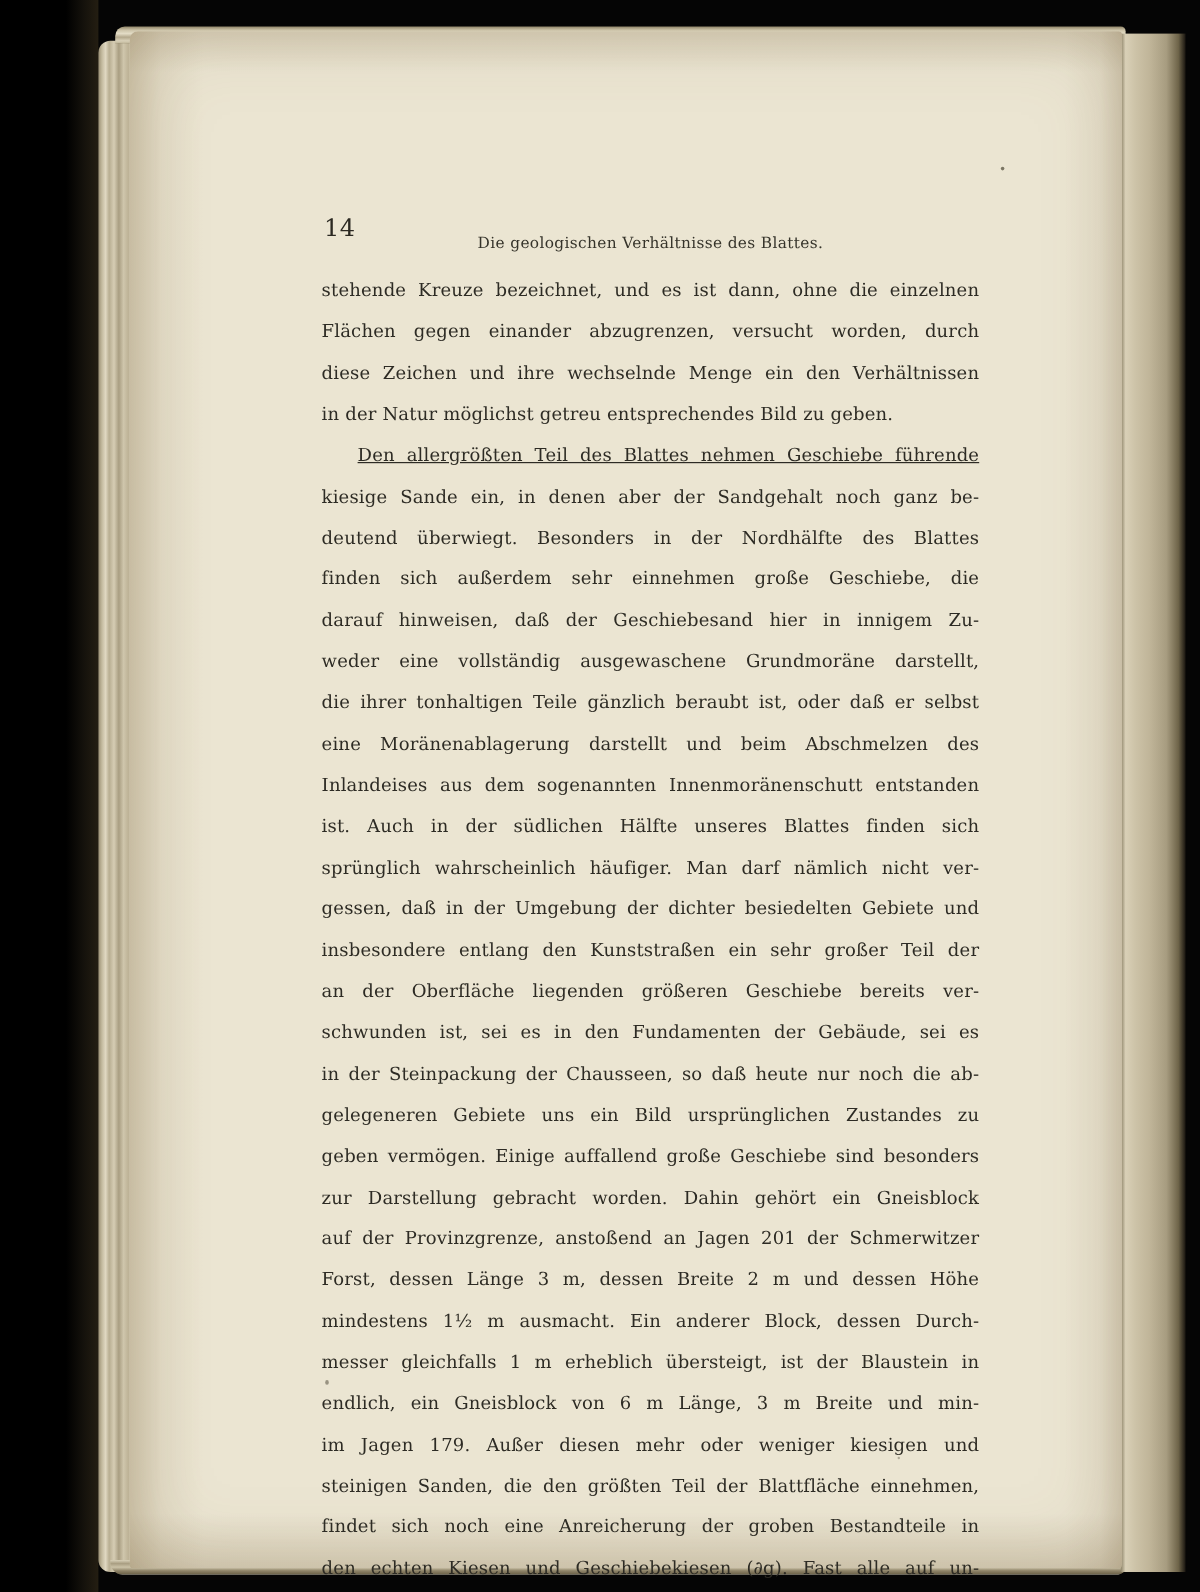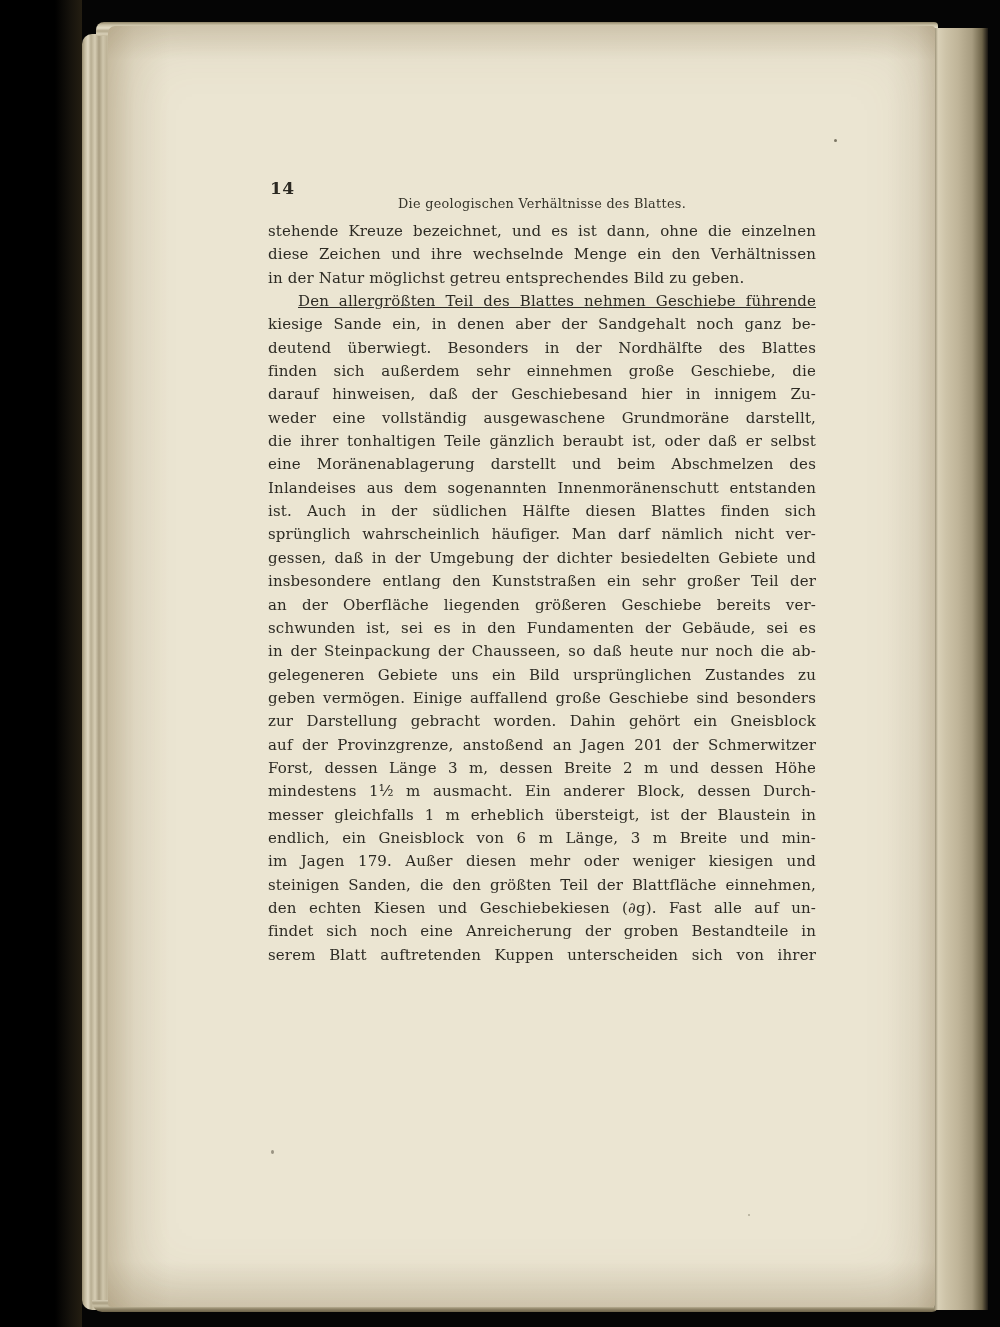--- a/index.html
+++ b/index.html
@@ -54,32 +54,32 @@
       linear-gradient(0deg, rgba(135,115,80,.22) 0, rgba(0,0,0,0) 46px),
       #ebe5d2;
     box-shadow:inset 0 0 70px rgba(120,100,60,.18);
     color:#2d2b24;
   }
   .header{
     position:absolute;left:160px;top:152px;width:548px;height:22px;
   }
   .pagenum{
     position:absolute;left:2px;top:0;
-    font-size:17px;font-weight:700;letter-spacing:.5px;color:#2b2922;
+    font-size:20px;font-weight:400;letter-spacing:.5px;color:#2b2922;
   }
   .running{
     position:absolute;left:0;top:18px;width:100%;
     text-align:center;font-size:12.8px;letter-spacing:.3px;color:#35332a;
   }
   .textblock{
     position:absolute;left:160px;top:194px;width:548px;
     font-size:15px;line-height:23.35px;letter-spacing:.15px;
     color:#2d2b24;
   }
-  .line{white-space:normal;text-align:left;}
+  .line{white-space:normal;text-align:left;margin-top:11px;}
   .line.j{text-align:justify;text-align-last:justify;}
   .line.ind{text-indent:30px;text-decoration:underline;}
   
   .speck{position:absolute;border-radius:50%;background:#55503f;opacity:.75;}
   .speck.s1{left:726px;top:113px;width:3px;height:3px;}
   .speck.s2{left:163px;top:1124px;width:3px;height:4px;opacity:.55;}
   .speck.s3{left:640px;top:1188px;width:2px;height:2px;opacity:.4;}
 </style>
 </head>
 <body>
@@ -91,49 +91,50 @@
   <div class="stack-bottom"></div>
   <div class="fore-edge"></div>
 
   <div class="page">
     <div class="header">
       <span class="pagenum">14</span>
       <span class="running">Die geologischen Verhältnisse des Blattes.</span>
     </div>
     <div class="textblock" id="textblock">
         <div class="line j">stehende Kreuze bezeichnet, und es ist dann, ohne die einzelnen</div>
+        <div class="line j">Flächen gegen einander abzugrenzen, versucht worden, durch</div>
         <div class="line j">diese Zeichen und ihre wechselnde Menge ein den Verhältnissen</div>
         <div class="line">in der Natur möglichst getreu entsprechendes Bild zu geben.</div>
         <div class="line j ind">Den allergrößten Teil des Blattes nehmen Geschiebe führende</div>
         <div class="line j">kiesige Sande ein, in denen aber der Sandgehalt noch ganz be-</div>
         <div class="line j">deutend überwiegt.  Besonders in der Nordhälfte des Blattes</div>
         <div class="line j">finden sich außerdem sehr einnehmen große Geschiebe, die</div>
         <div class="line j">darauf hinweisen, daß der Geschiebesand hier in innigem Zu-</div>
         <div class="line j">weder eine vollständig ausgewaschene Grundmoräne darstellt,</div>
         <div class="line j">die ihrer tonhaltigen Teile gänzlich beraubt ist, oder daß er selbst</div>
         <div class="line j">eine Moränenablagerung darstellt und beim Abschmelzen des</div>
         <div class="line j">Inlandeises aus dem sogenannten Innenmoränenschutt entstanden</div>
-        <div class="line j">ist.  Auch in der südlichen Hälfte diesen Blattes finden sich</div>
+        <div class="line j">ist.  Auch in der südlichen Hälfte unseres Blattes finden sich</div>
         <div class="line j">sprünglich wahrscheinlich häufiger.  Man darf nämlich nicht ver-</div>
         <div class="line j">gessen, daß in der Umgebung der dichter besiedelten Gebiete und</div>
         <div class="line j">insbesondere entlang den Kunststraßen ein sehr großer Teil der</div>
         <div class="line j">an der Oberfläche liegenden größeren Geschiebe bereits ver-</div>
         <div class="line j">schwunden ist, sei es in den Fundamenten der Gebäude, sei es</div>
         <div class="line j">in der Steinpackung der Chausseen, so daß heute nur noch die ab-</div>
         <div class="line j">gelegeneren Gebiete uns ein Bild ursprünglichen Zustandes zu</div>
         <div class="line j">geben vermögen.  Einige auffallend große Geschiebe sind besonders</div>
         <div class="line j">zur Darstellung gebracht worden.  Dahin gehört ein Gneisblock</div>
         <div class="line j">auf der Provinzgrenze, anstoßend an Jagen 201 der Schmerwitzer</div>
         <div class="line j">Forst, dessen Länge 3 m, dessen Breite 2 m und dessen Höhe</div>
         <div class="line j">mindestens 1¹⁄₂ m ausmacht.  Ein anderer Block, dessen Durch-</div>
         <div class="line j">messer gleichfalls 1 m erheblich übersteigt, ist der Blaustein in</div>
         <div class="line j">endlich, ein Gneisblock von 6 m Länge, 3 m Breite und min-</div>
         <div class="line j">im Jagen 179.  Außer diesen mehr oder weniger kiesigen und</div>
         <div class="line j">steinigen Sanden, die den größten Teil der Blattfläche einnehmen,</div>
+        <div class="line j">findet sich noch eine Anreicherung der groben Bestandteile in</div>
         <div class="line j">den echten Kiesen und Geschiebekiesen (∂g).  Fast alle auf un-</div>
-        <div class="line j">findet sich noch eine Anreicherung der groben Bestandteile in</div>
         <div class="line j">serem Blatt auftretenden Kuppen unterscheiden sich von ihrer</div>
       </div>
     <span class="speck s1"></span>
     <span class="speck s2"></span>
     <span class="speck s3"></span>
   </div>
 </div>
 
 </body></html>

